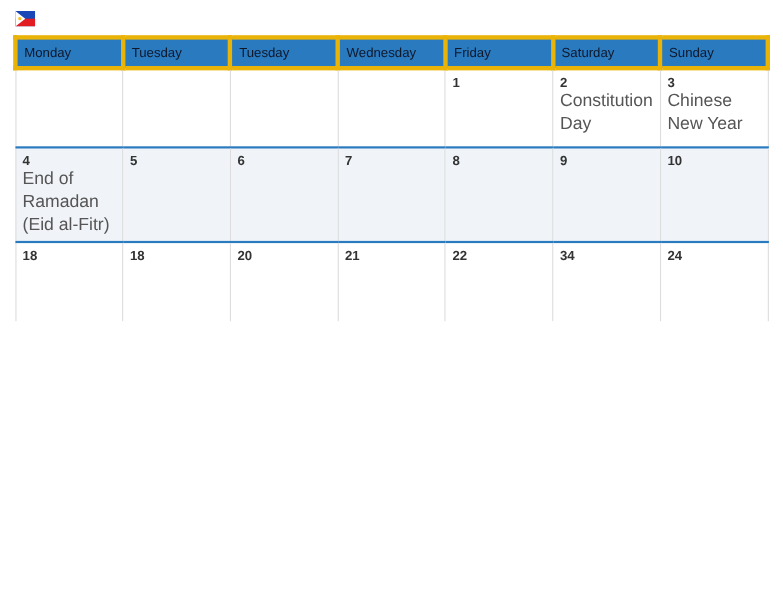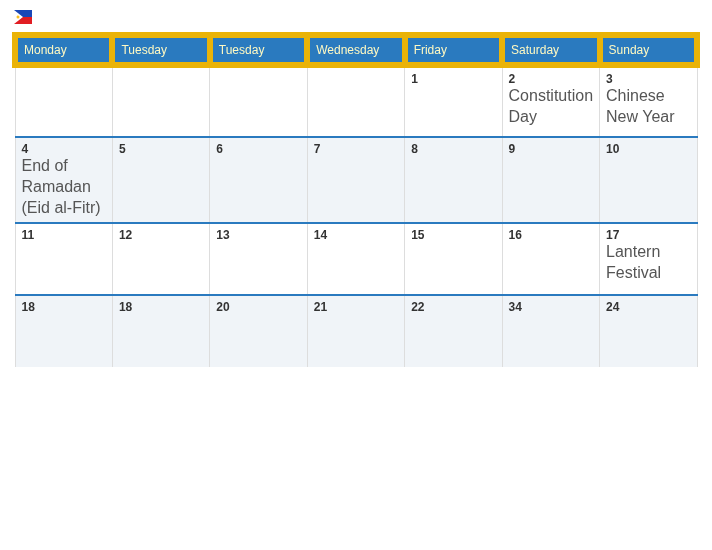--- a/index.html
+++ b/index.html
@@ -55,26 +55,26 @@
       color: #333;
       text-align: right;
       min-width: 90px;
     }
     .calendar {
       width: 100%;
       border-collapse: collapse;
     }
     .calendar thead tr th {
       background: #2a7abf;
-      color: #fef9c3;
+      color: #0f172a;
       font-size: 12px;
       font-weight: normal;
       padding: 5px 6px;
       text-align: left;
-      border: 6px solid #eab308;
+      border: 4px solid #eab308;
     }
     .calendar tbody tr td {
       border-top: 2px solid #2a7abf;
       border-left: 1px solid #ddd;
       border-right: 1px solid #ddd;
       border-bottom: none;
       vertical-align: top;
       width: calc(100% / 7);
       height: 72px;
       padding: 4px 6px;
@@ -163,41 +163,20 @@
           </td>
           <td>
             <span class="day-num">9</span>
           </td>
           <td>
             <span class="day-num">10</span>
           </td>
         </tr>
         <tr>
           <td>
-            <span class="day-num">11</span>
-          </td>
-          <td>
-            <span class="day-num">12</span>
-          </td>
-          <td>
-            <span class="day-num">13</span>
-          </td>
-          <td>
-            <span class="day-num">14</span>
-          </td>
-          <td>
-            <span class="day-num">15</span>
-          </td>
-          <td>
-            <span class="day-num">16</span>
-          </td>
-          <td><span class="day-num">17</span><span class="event">Lantern Festival</span></td>
-        </tr>
-        <tr>
-          <td>
             <span class="day-num">18</span>
           </td>
           <td>
             <span class="day-num">18</span>
           </td>
           <td>
             <span class="day-num">20</span>
           </td>
           <td>
             <span class="day-num">21</span>

